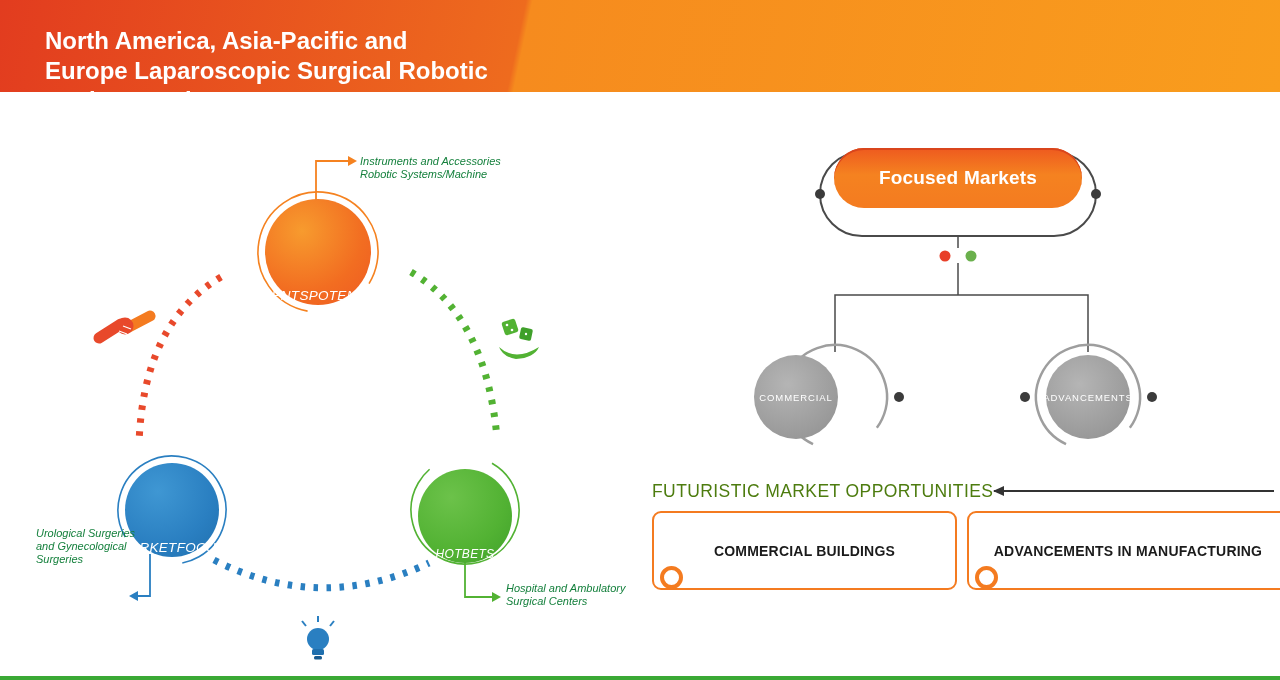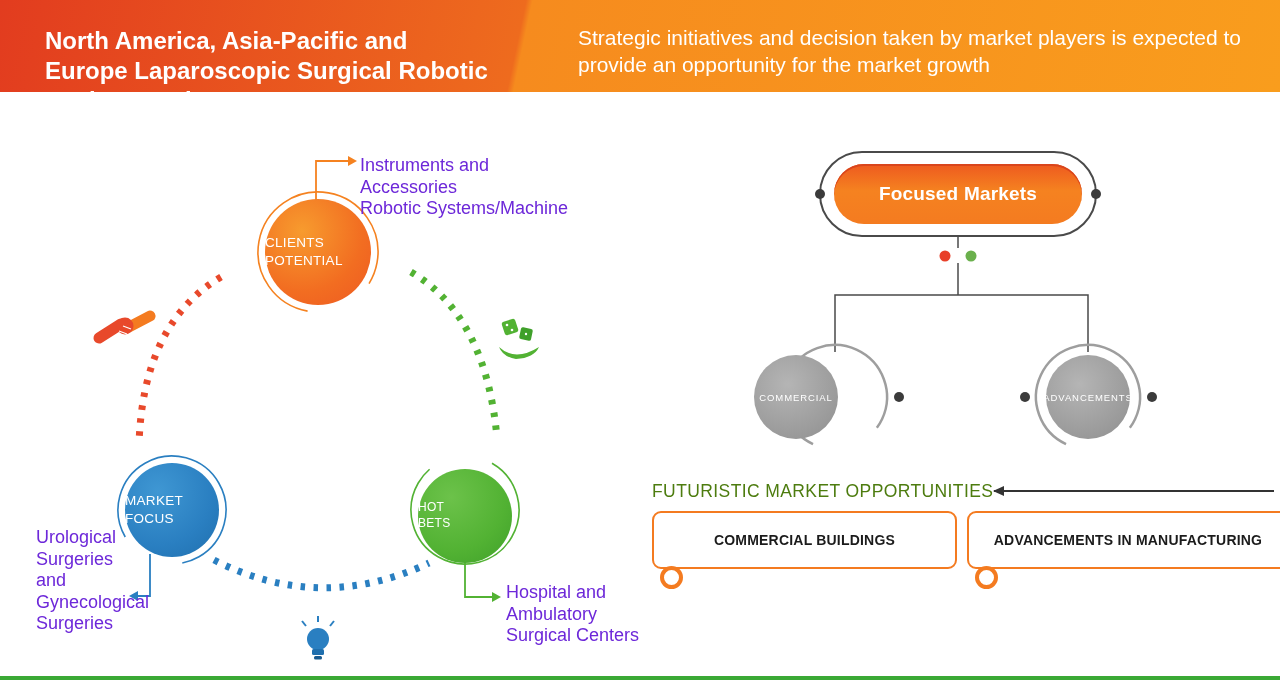--- a/index.html
+++ b/index.html
@@ -18,65 +18,66 @@
   }
   .header-subtitle {
     position:absolute; left:578px; top:24px; width:668px;
     font-size:21px; font-weight:400; color:#fff; line-height:1.3;
   }
   
   .overlay { position:absolute; left:0; top:0; pointer-events:none; }
   
   .circle {
     position:absolute; border-radius:50%; color:#fff; text-align:center;
-    display:flex; flex-direction:column; align-items:flex-start; justify-content:center;
+    display:flex; flex-direction:row; align-items:flex-end; justify-content:center;
     letter-spacing:0.3px;
+    font-style:italic;
   }
   .circle span { display:block; line-height:1.3; }
   .circle-clients {
     left:265px; top:199px; width:106px; height:106px; font-size:13.5px;
     background:radial-gradient(circle at 35% 30%, #f79b2e, #f26d21 60%, #ee5a22);
   }
   .circle-focus {
     left:125px; top:463px; width:94px; height:94px; font-size:13.5px;
     background:radial-gradient(circle at 35% 30%, #3f97d3, #2a7fc1 60%, #1f6fae);
   }
   .circle-hot {
     left:418px; top:469px; width:94px; height:94px; font-size:12px;
     background:radial-gradient(circle at 35% 30%, #6cc24a, #52b233 60%, #3fa02a);
   }
   
-  .ann { position:absolute; color:#6d28d9; font-size:18px; line-height:1.2; }
+  .ann { position:absolute; color:#15803d; font-size:11px; line-height:1.2;font-style:italic; }
   .ann .blk { display:block; }
   .ann-clients { left:360px; top:155px; width:210px; }
   .ann-focus   { left:36px;  top:527px; width:102px; }
   .ann-hot     { left:506px; top:582px; width:146px; }
   
   .pill {
-    position:absolute; left:834px; top:164px; width:248px; height:60px;
+    position:absolute; left:834px; top:148px; width:248px; height:60px;
     border-radius:30px; background:linear-gradient(180deg,#ee5a1f 0%,#f58220 45%,#f47b20 100%);
     box-shadow: inset 0 2px 0 #d9451c;
     display:flex; align-items:center; justify-content:center;
     color:#fff; font-weight:bold; font-size:19px; letter-spacing:0.2px;
   }
   .gray-circle {
     position:absolute; width:84px; height:84px; border-radius:50%;
     background:radial-gradient(circle at 40% 35%, #b5b5b5, #9a9a9a 70%, #8c8c8c);
     color:#fff; display:flex; align-items:center; justify-content:center;
     font-size:9.5px; letter-spacing:0.9px;
   }
   .gray-commercial  { left:754px;  top:355px; }
   .gray-residential { left:1046px; top:355px; }
   
   .opps-heading {
     position:absolute; left:652px; top:481px;
     font-size:17.5px; font-weight:500; color:#4d7c0f; letter-spacing:0.4px;
   }
   .opp-box {
-    position:absolute; top:511px; height:58px; background:#fff;
+    position:absolute; top:511px; height:79px; background:#fff;
     border:2px solid #f47b20; border-radius:9px; box-sizing:border-box;
     display:flex; align-items:center; justify-content:center;
     font-size:14px; font-weight:bold; color:#1b1b1b; letter-spacing:0.2px;
     text-align:center;
   }
   .box-1 { left:652px; width:305px; }
   .box-2 { left:967px; width:322px; }
   .box-marker {
     position:absolute; width:15px; height:15px; border-radius:50%;
     background:#fff; border:4px solid #f47b20;
@@ -86,21 +87,20 @@
   
   .bottom-bar { position:absolute; left:0; bottom:0; width:1280px; height:4px; background:#3aa935; }
 </style>
 </head>
 <body>
 
 <div class="canvas">
 
   <div class="header">
     <div class="header-title">North America, Asia-Pacific and Europe Laparoscopic Surgical Robotic Devices Market</div>
-    <div class="header-subtitle">Strategic initiatives and decision taken by market players is expected to provide an opportunity for the market growth</div>
   </div>
 
   <svg class="overlay" width="1280" height="680" viewBox="0 0 1280 680">
 
     <circle cx="318" cy="252" r="60" fill="none" stroke="#f58220" stroke-width="1.6" stroke-dasharray="305 72" transform="rotate(100 318 252)"></circle>
     <circle cx="172" cy="510" r="54" fill="none" stroke="#2a7fc1" stroke-width="1.6" stroke-dasharray="272 68" transform="rotate(150 172 510)"></circle>
     <circle cx="465" cy="510" r="54" fill="none" stroke="#52b233" stroke-width="1.6" stroke-dasharray="272 68" transform="rotate(300 465 510)"></circle>
 
     <g>
       <polyline points="316,202 316,161 349,161" fill="none" stroke="#f58220" stroke-width="1.8"></polyline>

